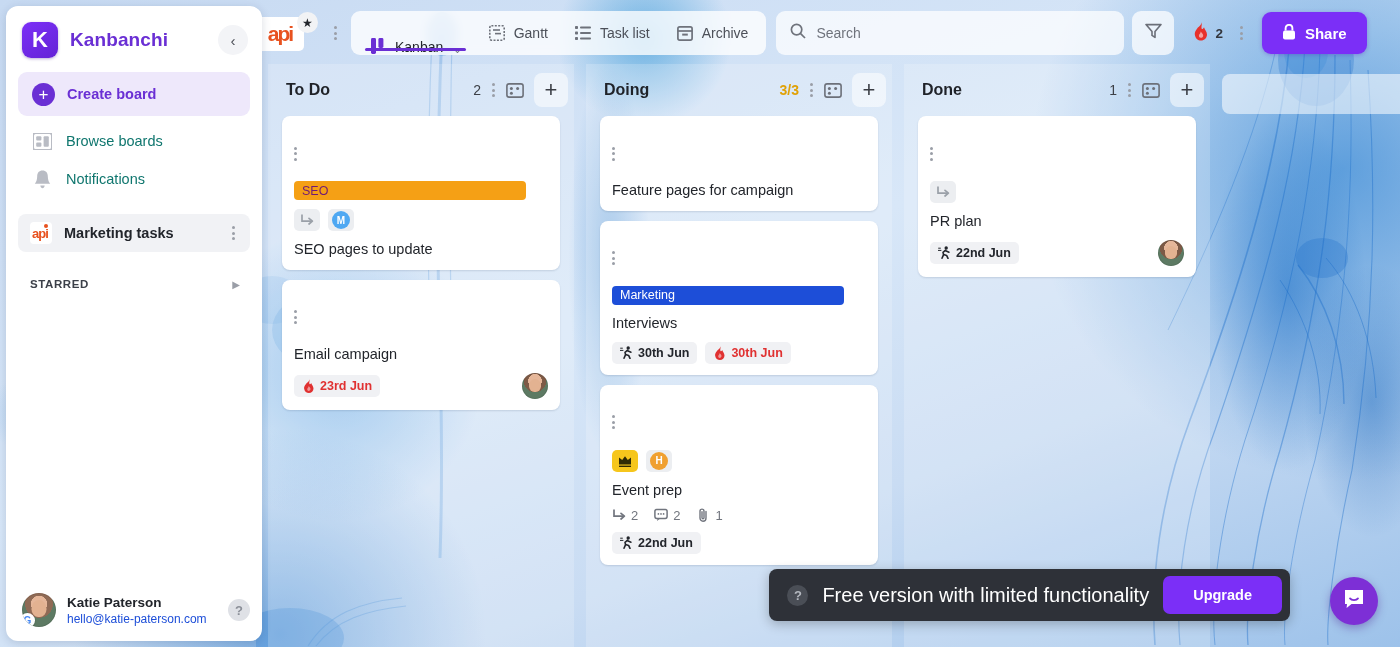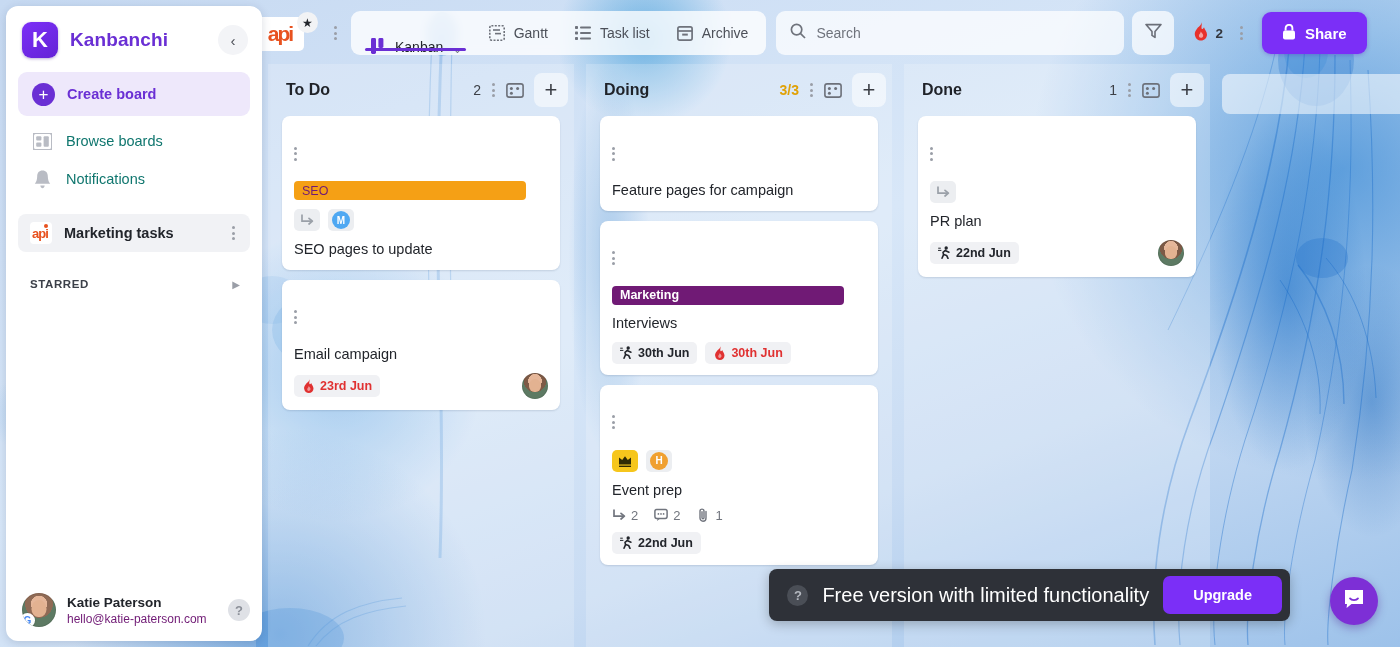--- a/index.html
+++ b/index.html
@@ -128,21 +128,21 @@
     width:15px;height:17px;border-radius:50% 50% 45% 45%;
     background:#e3b291; transform:translateX(-50%);
   }
   .gbadge {
     position:absolute; left:-2px; bottom:-1px; width:15px;height:15px;border-radius:50%;
     background:#fff; display:flex;align-items:center;justify-content:center;
     font-size:10px; font-weight:bold; color:#4285F4; z-index:3;
     box-shadow:0 0 0 1px rgba(0,0,0,.06);
   }
   .u-name { font-size: 13.5px; font-weight: bold; color: #22252b; }
-  .u-mail { font-size: 12px; color: #701a75; margin-top: 2px; }
+  .u-mail { font-size: 12px; color: #1d4ed8; margin-top: 2px; }
   .help-btn {
     margin-left:auto; width:22px;height:22px;border-radius:50%;
     background:#dfe1e6; color:#8b8f98; font-size:13px; font-weight:bold;
     display:flex;align-items:center;justify-content:center; cursor:pointer;
   }
 
   
   .topbar {
     position: absolute; left: 268px; top: 6px; right: 8px; height: 54px;
     display: flex; align-items: center; gap: 8px;
@@ -245,21 +245,21 @@
     position: relative; cursor: pointer;
   }
   .card-title { font-size: 14.5px; color: #22252b; line-height: 1.3; padding-right: 18px; }
 
   .label-bar {
     height: 19px; border-radius: 4px; display:flex; align-items:center;
     padding: 0 8px; font-size: 12.5px; color: #fff; margin-bottom: 9px;
     width: calc(100% - 22px);
   }
   .label-bar.orange { background: #f5a015; color:#701a75; }
-  .label-bar.purple { background: #701a75; font-weight: bold; }
+  .label-bar.purple { background: #1d4ed8; }
 
   .badge-row { display: flex; gap: 8px; margin-bottom: 9px; }
   .sq-badge {
     width: 26px; height: 22px; border-radius: 5px; background: #eceef1;
     display:flex;align-items:center;justify-content:center; color:#9aa0a8; font-size: 13px;
   }
   .sq-badge.gold { background: #f6c61c; color:#2e2a05; }
   .av-badge {
     width: 26px; height: 22px; border-radius: 5px; background: #eceef1;
     display:flex;align-items:center;justify-content:center;

